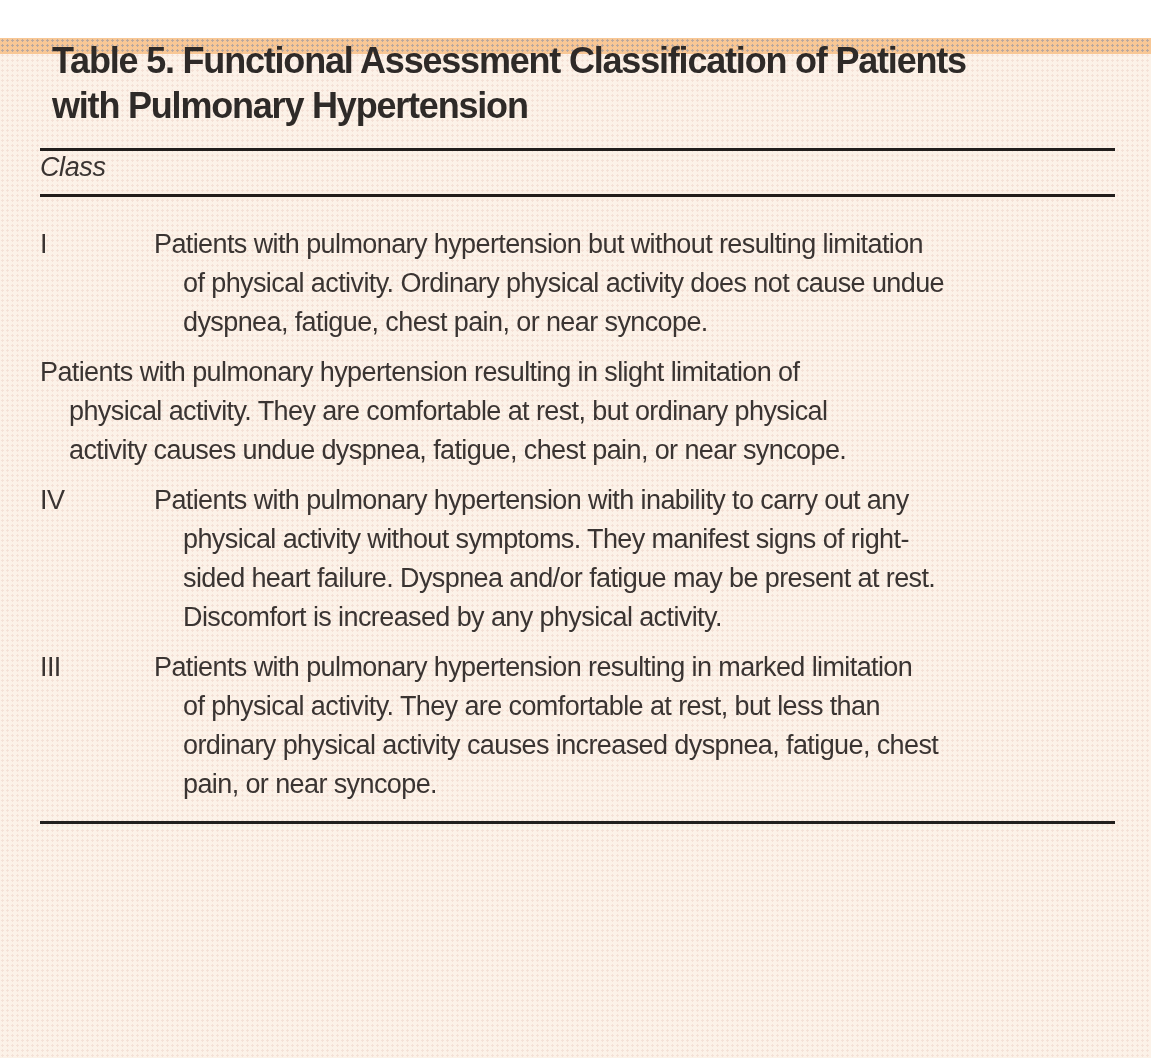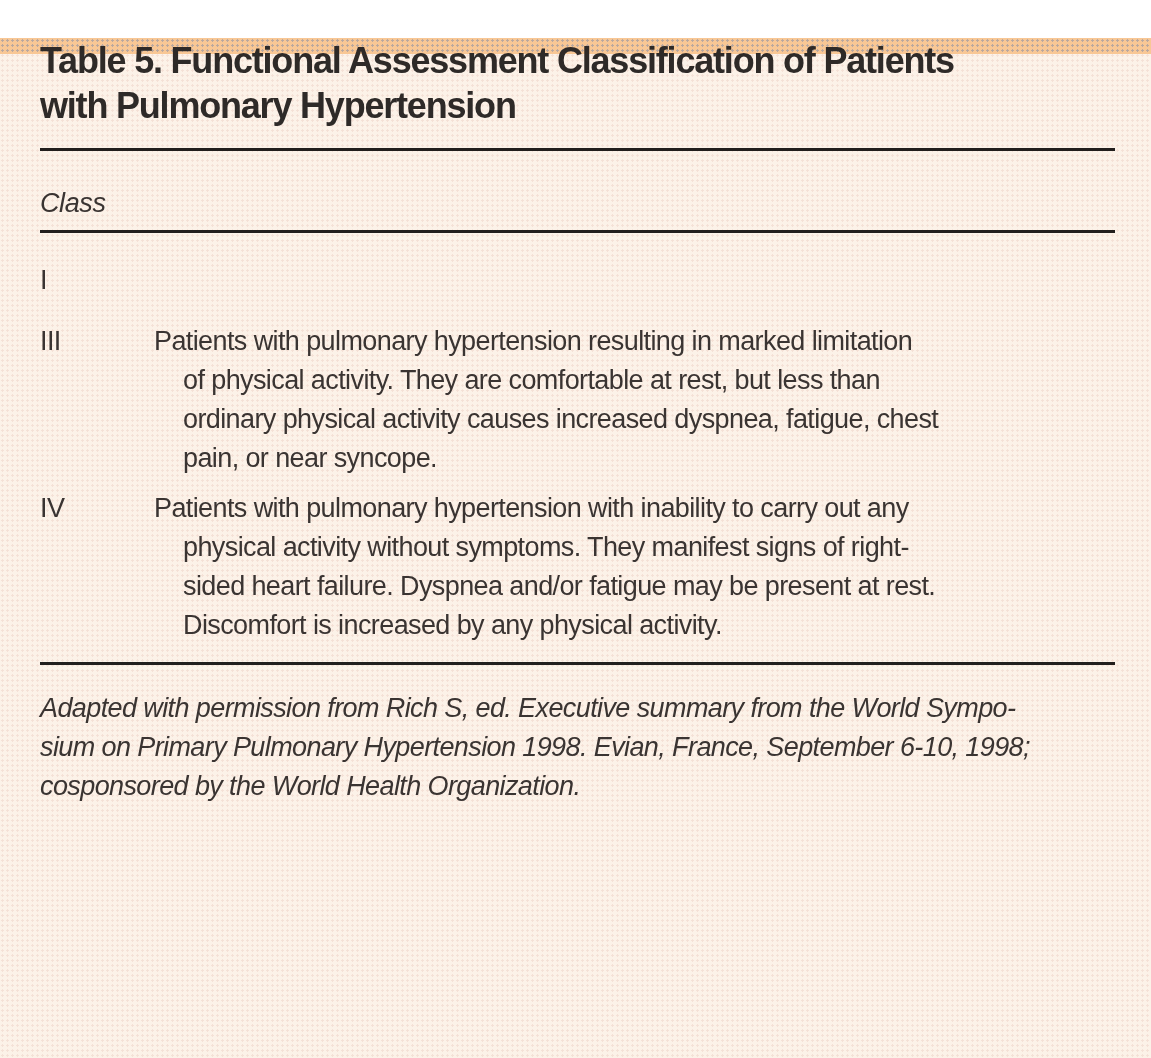--- a/index.html
+++ b/index.html
@@ -28,40 +28,39 @@
     background-image: radial-gradient(rgba(110, 130, 170, 0.45) 1px, transparent 1.3px);
     background-size: 5px 5px;
   }
   .band-top { top: 0; height: 16px; }
 
   .content {
     position: relative;
     padding: 0 36px 0 40px;
   }
   .title {
-    margin: 38px 0 0 0;
+    margin: 38px 0 0 12px;
     font-size: 36px;
     line-height: 45px;
     font-weight: bold;
     letter-spacing: -1.2px;
     color: #2e2a28;
     white-space: pre;
   }
   .rule {
     width: 1075px;
     height: 3px;
     background: #221e1c;
   }
   .rule-title  { margin-top: 20px; }
   .rule-header { margin-top: 11px; }
   .rule-foot   { margin-top: 17px; }
 
   .header-row {
     display: flex;
-    margin-top: 36px;
     font-style: italic;
     font-size: 27px;
     line-height: 32px;
     letter-spacing: -0.4px;
     color: #3a3432;
     gap: 29px;
   }
   .col-class { width: 114px; flex: none; }
   .col-desc  { flex: 1; min-width: 0; }
 
@@ -103,39 +102,42 @@
 
     <div class="header-row">
       <div class="col-class">Class</div>
     </div>
 
     <div class="rule rule-header"></div>
 
     <div class="rows">
       <div class="row">
         <div class="col-class">I</div>
+        <div class="col-desc cell-desc">Patients with pulmonary hypertension but without resulting limitation
+of physical activity. Ordinary physical activity does not cause undue
+dyspnea, fatigue, chest pain, or near syncope.</div>
       </div>
       <div class="row">
+        <div class="col-desc cell-desc">Patients with pulmonary hypertension resulting in slight limitation of
+physical activity. They are comfortable at rest, but ordinary physical
+activity causes undue dyspnea, fatigue, chest pain, or near syncope.</div>
+      </div>
+      <div class="row">
+        <div class="col-class">IV</div>
+        <div class="col-desc cell-desc">Patients with pulmonary hypertension with inability to carry out any
+physical activity without symptoms. They manifest signs of right-
+sided heart failure. Dyspnea and/or fatigue may be present at rest.
+Discomfort is increased by any physical activity.</div>
       </div>
       <div class="row">
         <div class="col-class">III</div>
         <div class="col-desc cell-desc">Patients with pulmonary hypertension resulting in marked limitation
 of physical activity. They are comfortable at rest, but less than
 ordinary physical activity causes increased dyspnea, fatigue, chest
 pain, or near syncope.</div>
       </div>
-      <div class="row">
-        <div class="col-class">IV</div>
-        <div class="col-desc cell-desc">Patients with pulmonary hypertension with inability to carry out any
-physical activity without symptoms. They manifest signs of right-
-sided heart failure. Dyspnea and/or fatigue may be present at rest.
-Discomfort is increased by any physical activity.</div>
-      </div>
     </div>
 
     <div class="rule rule-foot"></div>
 
-    <p class="footnote">Adapted with permission from Rich S, ed. Executive summary from the World Sympo-
-sium on Primary Pulmonary Hypertension 1998. Evian, France, September 6-10, 1998;
-cosponsored by the World Health Organization.</p>
   </div>
 
 </div>
 
 </body></html>

